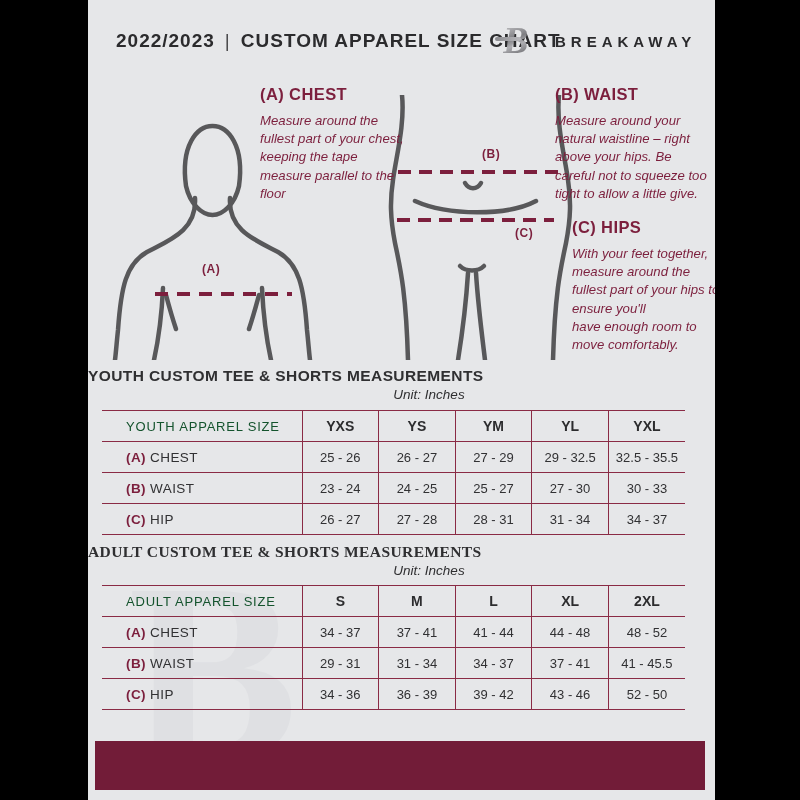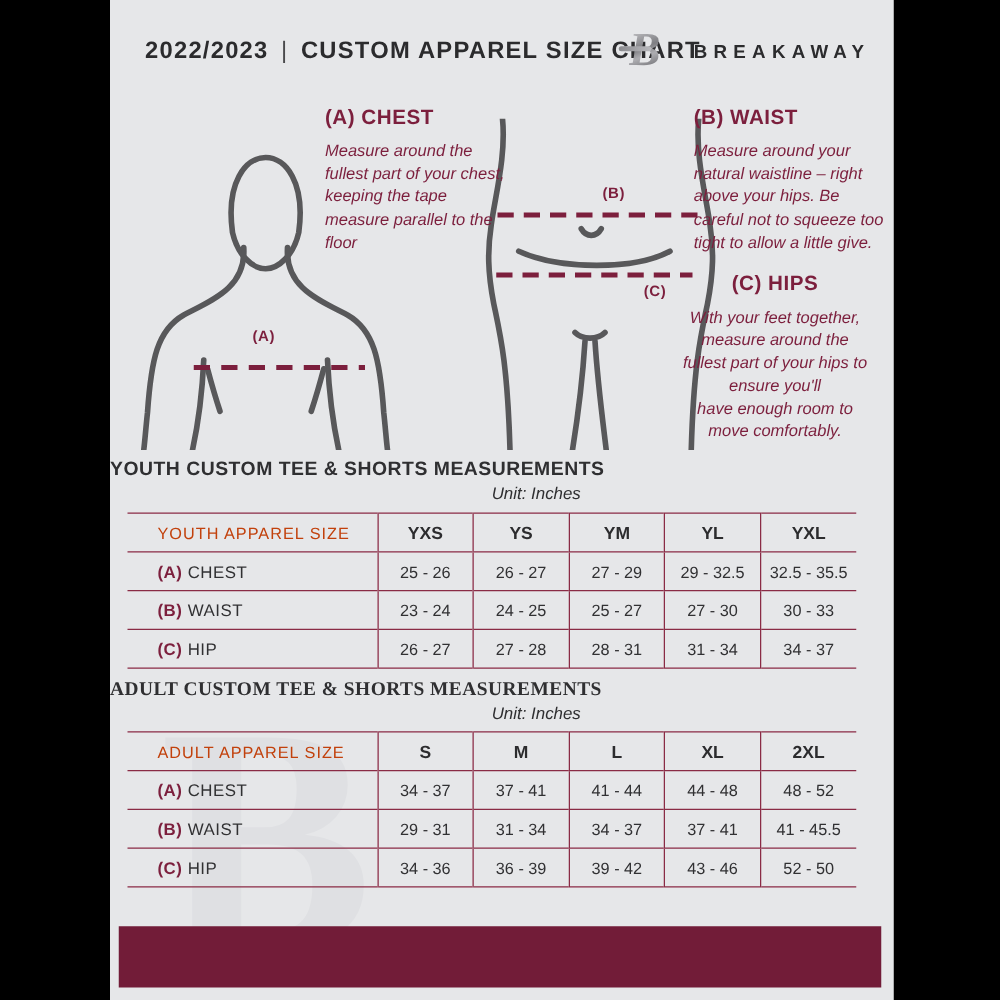--- a/index.html
+++ b/index.html
@@ -71,21 +71,21 @@
   table.size-table col.cs{width:76.6px;}
   table.size-table td{
     height:30px;border-top:1.5px solid #8a2b45;padding:0;vertical-align:middle;
     font-size:13px;color:#313133;text-align:center;
   }
   table.size-table tr:first-child td{border-top:none;}
   table.size-table td + td{border-left:1.2px solid #8a2b45;border-radius:14px;}
   table.size-table td.lbl{
     text-align:left;padding-left:24px;font-size:13.5px;letter-spacing:.4px;
   }
-  table.size-table tr.head td.lbl{font-size:13px;letter-spacing:.8px;color:#c2410c;}
+  table.size-table tr.head td.lbl{font-size:13px;letter-spacing:.8px;color:#14532d;}
   table.size-table tr.head td.sz{font-weight:bold;font-size:14px;color:#2c2c2e;}
   .mk{font-weight:bold;color:#7c1f3d;}
   
   .footer-bar{
     position:absolute;left:7px;top:741px;width:610px;height:49px;background:#721c38;
   }
 </style>
 </head>
 <body>
 
@@ -139,21 +139,21 @@
     </div>
 
     <div class="instr" style="left:172px;top:85px;width:146px;">
       <h3>(A) CHEST</h3>
       <p>Measure around the fullest part of your chest, keeping the tape measure parallel to the floor</p>
     </div>
     <div class="instr" style="left:467px;top:85px;">
       <h3>(B) WAIST</h3>
       <p>Measure around your natural waistline – right above your hips. Be careful not to squeeze too tight to allow a little give.</p>
     </div>
-    <div class="instr" style="left:456px;top:218px;text-align:center;">
+    <div class="instr" style="left:484px;top:218px;">
       <h3>(C) HIPS</h3>
       <p>With your feet together, measure around the fullest part of your hips to ensure you'll
 have enough room to move comfortably.</p>
     </div>
 
     <div class="sect-title" style="top:367px;">YOUTH CUSTOM TEE &amp; SHORTS MEASUREMENTS</div>
     <div class="sect-unit" style="top:387px;">Unit: Inches</div>
 
     <table class="size-table" style="top:410px;">
       <colgroup>

